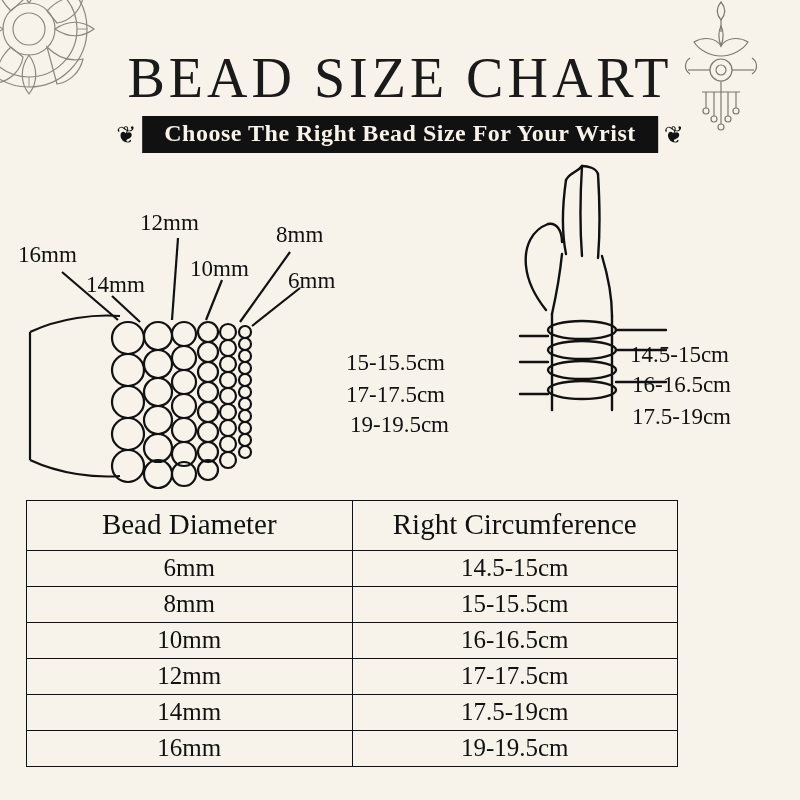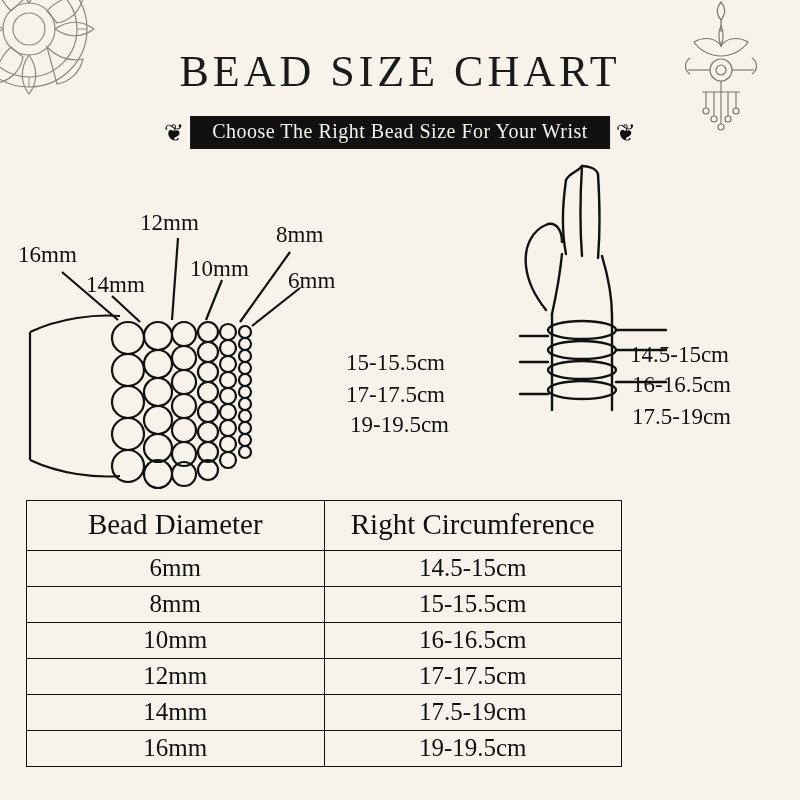--- a/index.html
+++ b/index.html
@@ -40,43 +40,44 @@
     opacity: 0.85;
   }
 
   
   .title {
     position: absolute;
     top: 46px;
     left: 0;
     width: 800px;
     text-align: center;
-    font-size: 44px;
+    font-size: 56px;
     letter-spacing: 4px;
     font-weight: 400;
     font-family: "Liberation Serif", serif;
   }
   .subtitle-wrap {
     position: absolute;
     top: 116px;
     left: 50%;
     transform: translateX(-50%);
     display: flex;
     align-items: center;
     gap: 6px;
   }
   .subtitle-bar {
     background: #111;
     color: #f7f3ea;
     border-radius: 0;
     padding: 4px 22px 6px 22px;
-    font-size: 20px;
+    font-size: 24px;
     letter-spacing: 0.5px;
     white-space: nowrap;
     font-family: "Liberation Serif", serif;
+    font-weight: bold;
   }
   .flourish {
     font-size: 24px;
     color: #111;
     line-height: 1;
   }
 
   
   .diagram {
     position: absolute;
@@ -91,21 +92,21 @@
     font-family: "Liberation Serif", serif;
     white-space: nowrap;
     color: #111;
   }
 
   
   .table {
     position: absolute;
     left: 26px;
     top: 500px;
-    width: 596px;
+    width: 652px;
     border-collapse: collapse;
   }
   .table td, .table th {
     border: 1px solid #111;
     text-align: center;
     font-weight: normal;
     font-family: "Liberation Serif", serif;
     color: #111;
   }
   .table th {

